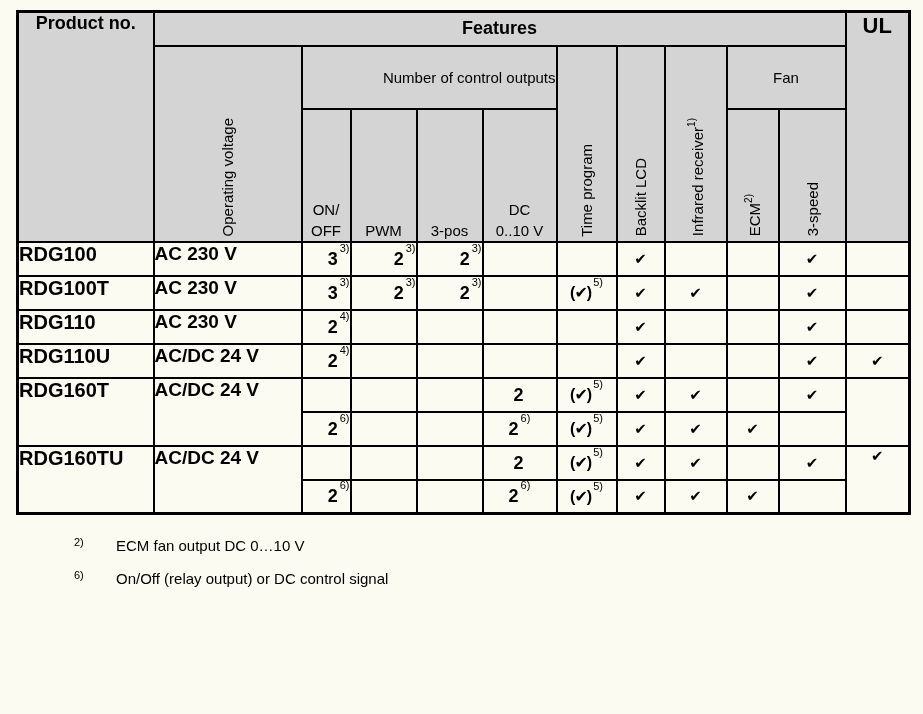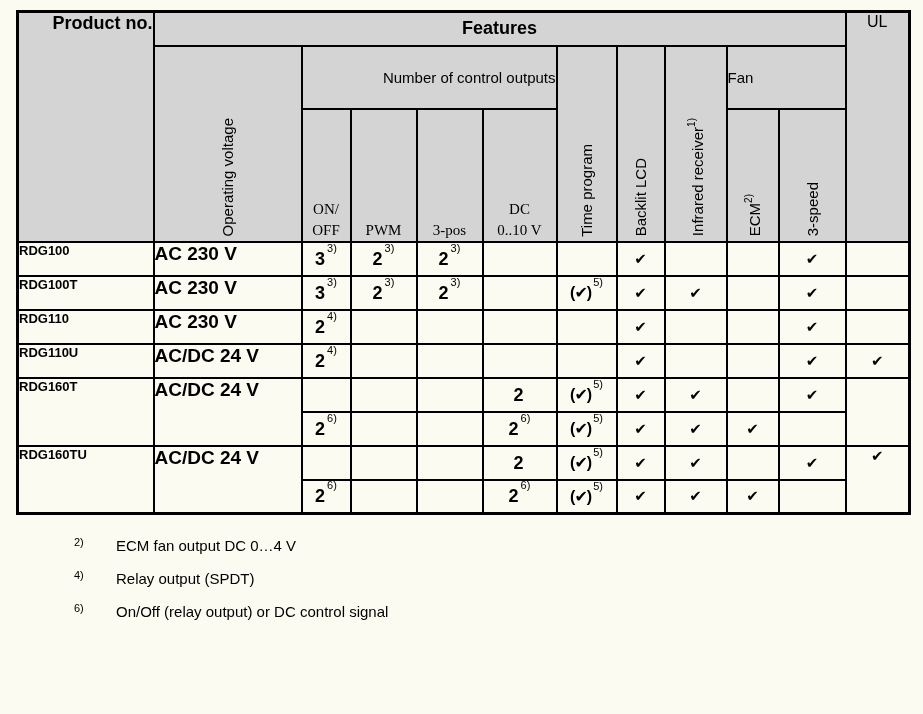--- a/index.html
+++ b/index.html
@@ -30,40 +30,40 @@
     padding: 0;
     overflow: hidden;
   }
   .hdr { background: var(--header_bg); font-weight: normal; }
 
   .rh1 { height: 34px; }
   .rh2 { height: 63px; }
   .rh3 { height: 133px; }
   tbody tr { height: 34px; }
 
-  .c-title    { font-size: 18px; font-weight: bold; text-align: right; vertical-align: top; padding: 6px 4px 0 8px; }
+  .c-title    { font-size: 18px; font-weight: bold; text-align: center; vertical-align: top; padding: 6px 4px 0 8px; }
   .c-features { font-size: 18px; font-weight: bold; vertical-align: middle; }
-  .c-ulhead   { font-size: 16px; font-weight: normal; vertical-align: top; padding-top: 6px; }
+  .c-ulhead   { font-size: 22px; font-weight: bold; vertical-align: top; padding-top: 6px; }
   .c-nco      { font-size: 15px; text-align: right; vertical-align: middle; }
-  .c-fan      { font-size: 15px; text-align: left; vertical-align: middle; padding-left: 10px; }
-  .c-sub      { font-size: 15px; text-align: center; vertical-align: bottom; padding-bottom: 26px; line-height: 1.4; font-family: Liberation Serif, serif; }
+  .c-fan      { font-size: 15px; text-align: center; vertical-align: middle; padding-left: 10px; }
+  .c-sub      { font-size: 15px; text-align: center; vertical-align: bottom; padding-bottom: 26px; line-height: 1.4; }
   .c-vert     { text-align: center; vertical-align: bottom; padding-bottom: 8px; }
   .vlabel {
     writing-mode: vertical-rl;
     transform: rotate(180deg);
     font-size: 15px;
     white-space: nowrap;
     line-height: 1;
     display: inline-block;
   }
   .vlabel sup { font-size: 10px; }
 
-  .c-product { font-weight: bold; font-size: 13px; text-align: left; vertical-align: top; padding: 5px 0 0 8px; margin-left: 8px; }
+  .c-product { font-weight: bold; font-size: 20px; text-align: left; vertical-align: top; padding: 5px 0 0 8px; margin-left: 8px; }
   .c-voltage { font-size: 19px; text-align: left; vertical-align: top; padding: 5px 0 0 13px; font-weight: bold; }
-  .c-num     { font-size: 18px; font-weight: bold; text-align: center; vertical-align: middle; padding-left: 10px; }
+  .c-num     { font-size: 18px; font-weight: bold; text-align: right; vertical-align: middle; padding-left: 10px; }
   .c-dc      { text-align: center; padding-left: 0; }
   .c-num sup, .c-time sup {
     font-weight: normal; font-size: 11px;
     position: relative; top: -6px; margin-left: 2px;
   }
   .c-time { font-size: 16px; font-weight: bold; text-align: center; vertical-align: middle; }
   .c-time .pm { letter-spacing: -1px; }
   .c-chk {
     text-align: center; vertical-align: middle;
     font-family: "DejaVu Sans", sans-serif;
@@ -246,22 +246,19 @@
         <td class="c-chk">✔</td>
         <td class="c-chk">✔</td>
         <td class="c-chk">✔</td>
         <td></td>
       </tr>
     </tbody>
   </table>
 
   <div class="footnotes">
     <div class="footnote">
-      <span class="fn-sup">2)</span><span>ECM fan output DC 0…4 V</span>
-    </div>
-    <div class="footnote">
-      <span class="fn-sup">4)</span><span>Relay output (SPDT)</span>
+      <span class="fn-sup">2)</span><span>ECM fan output DC 0…10 V</span>
     </div>
     <div class="footnote">
       <span class="fn-sup">6)</span><span>On/Off (relay output) or DC control signal</span>
     </div>
   </div>
 </div>
 
 </body></html>

